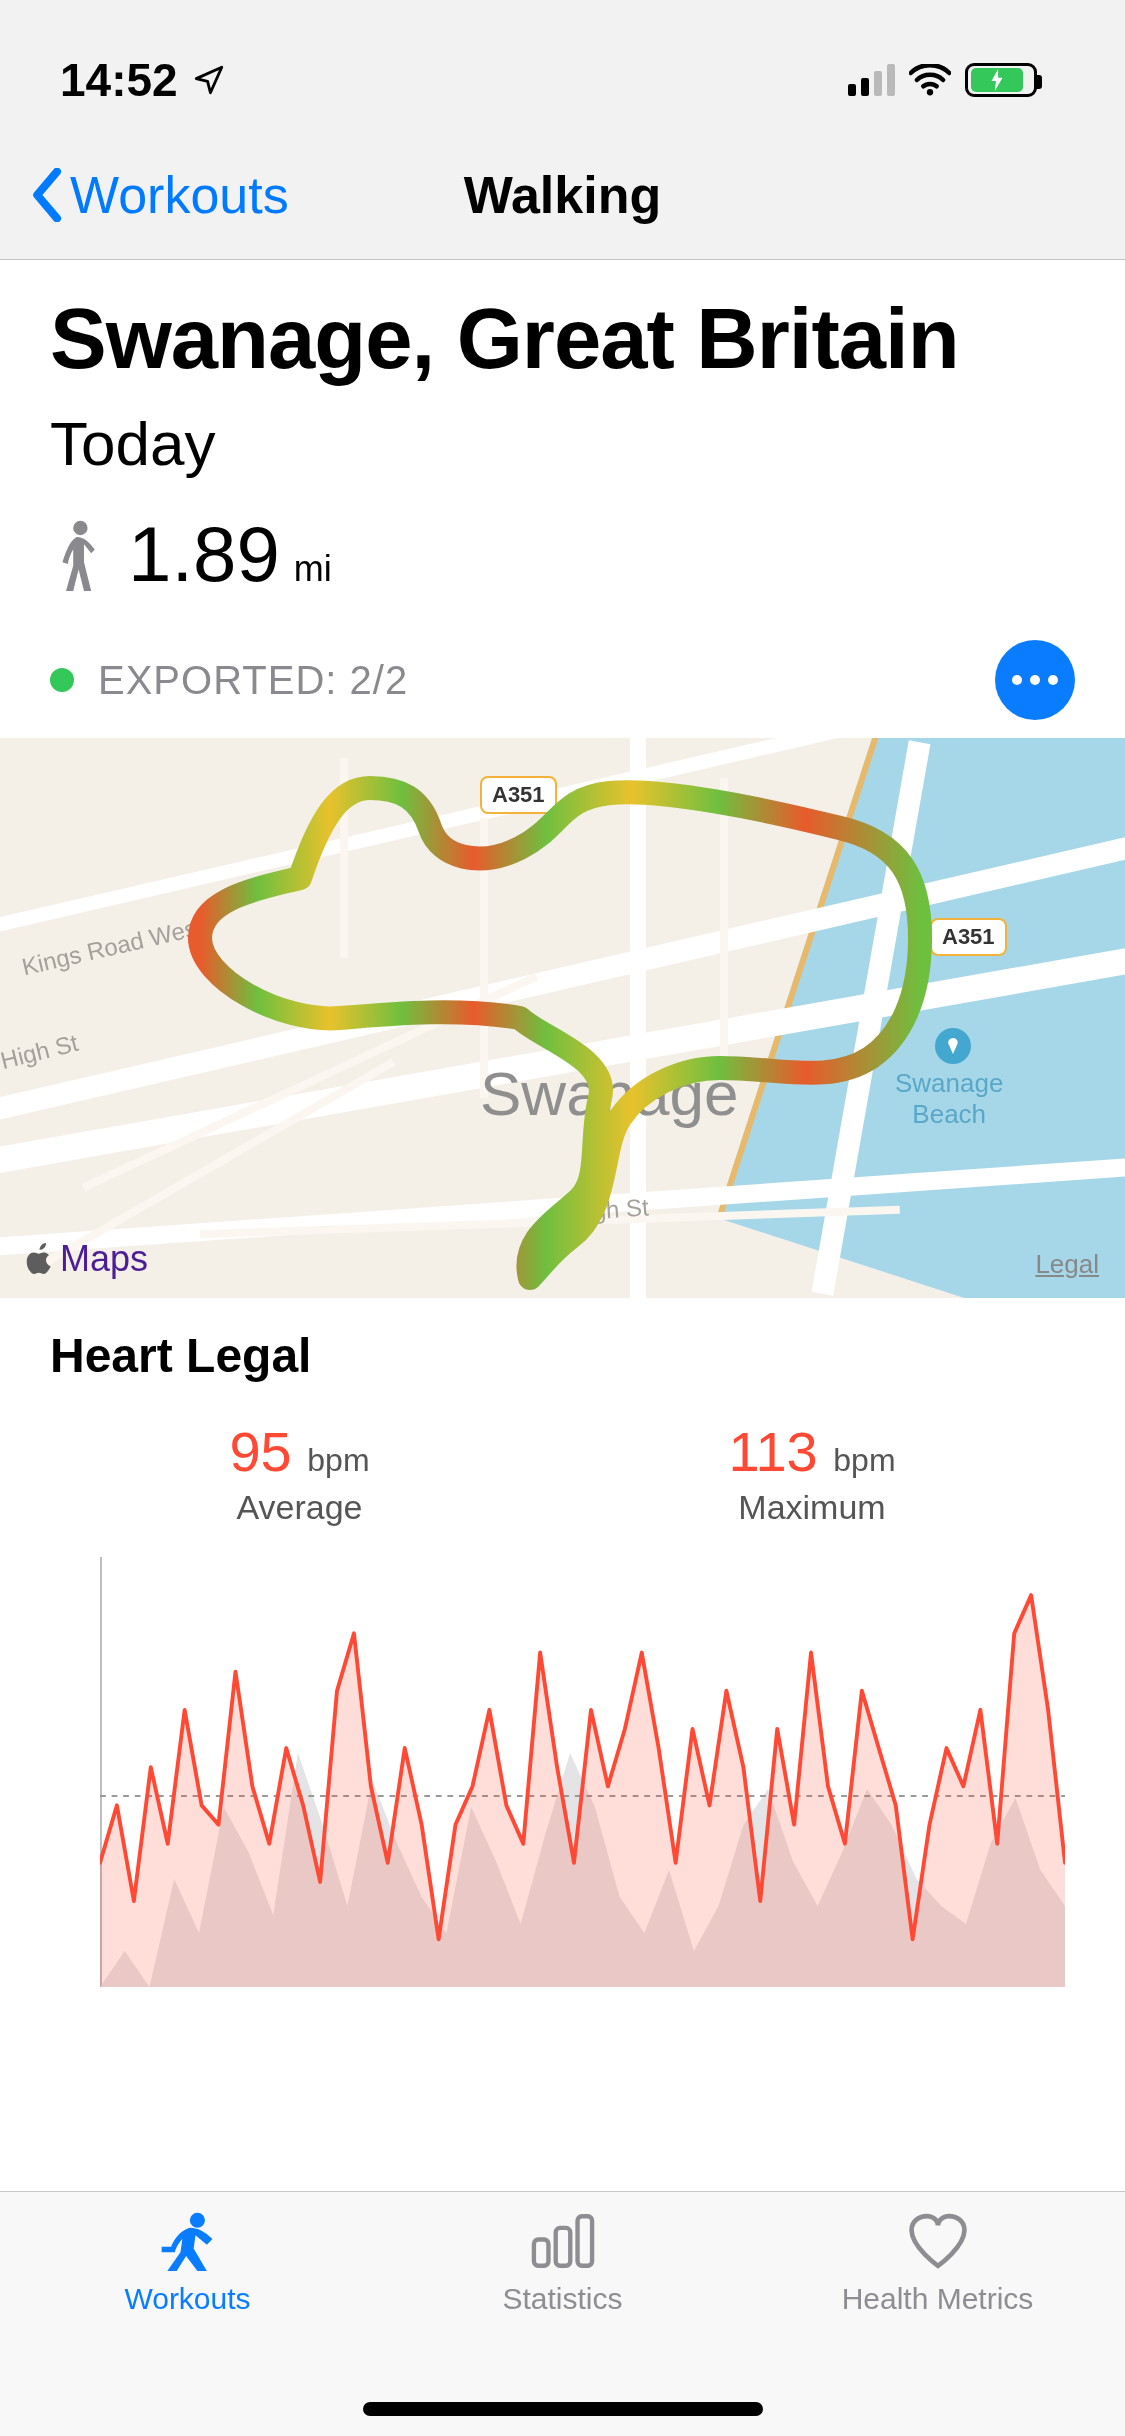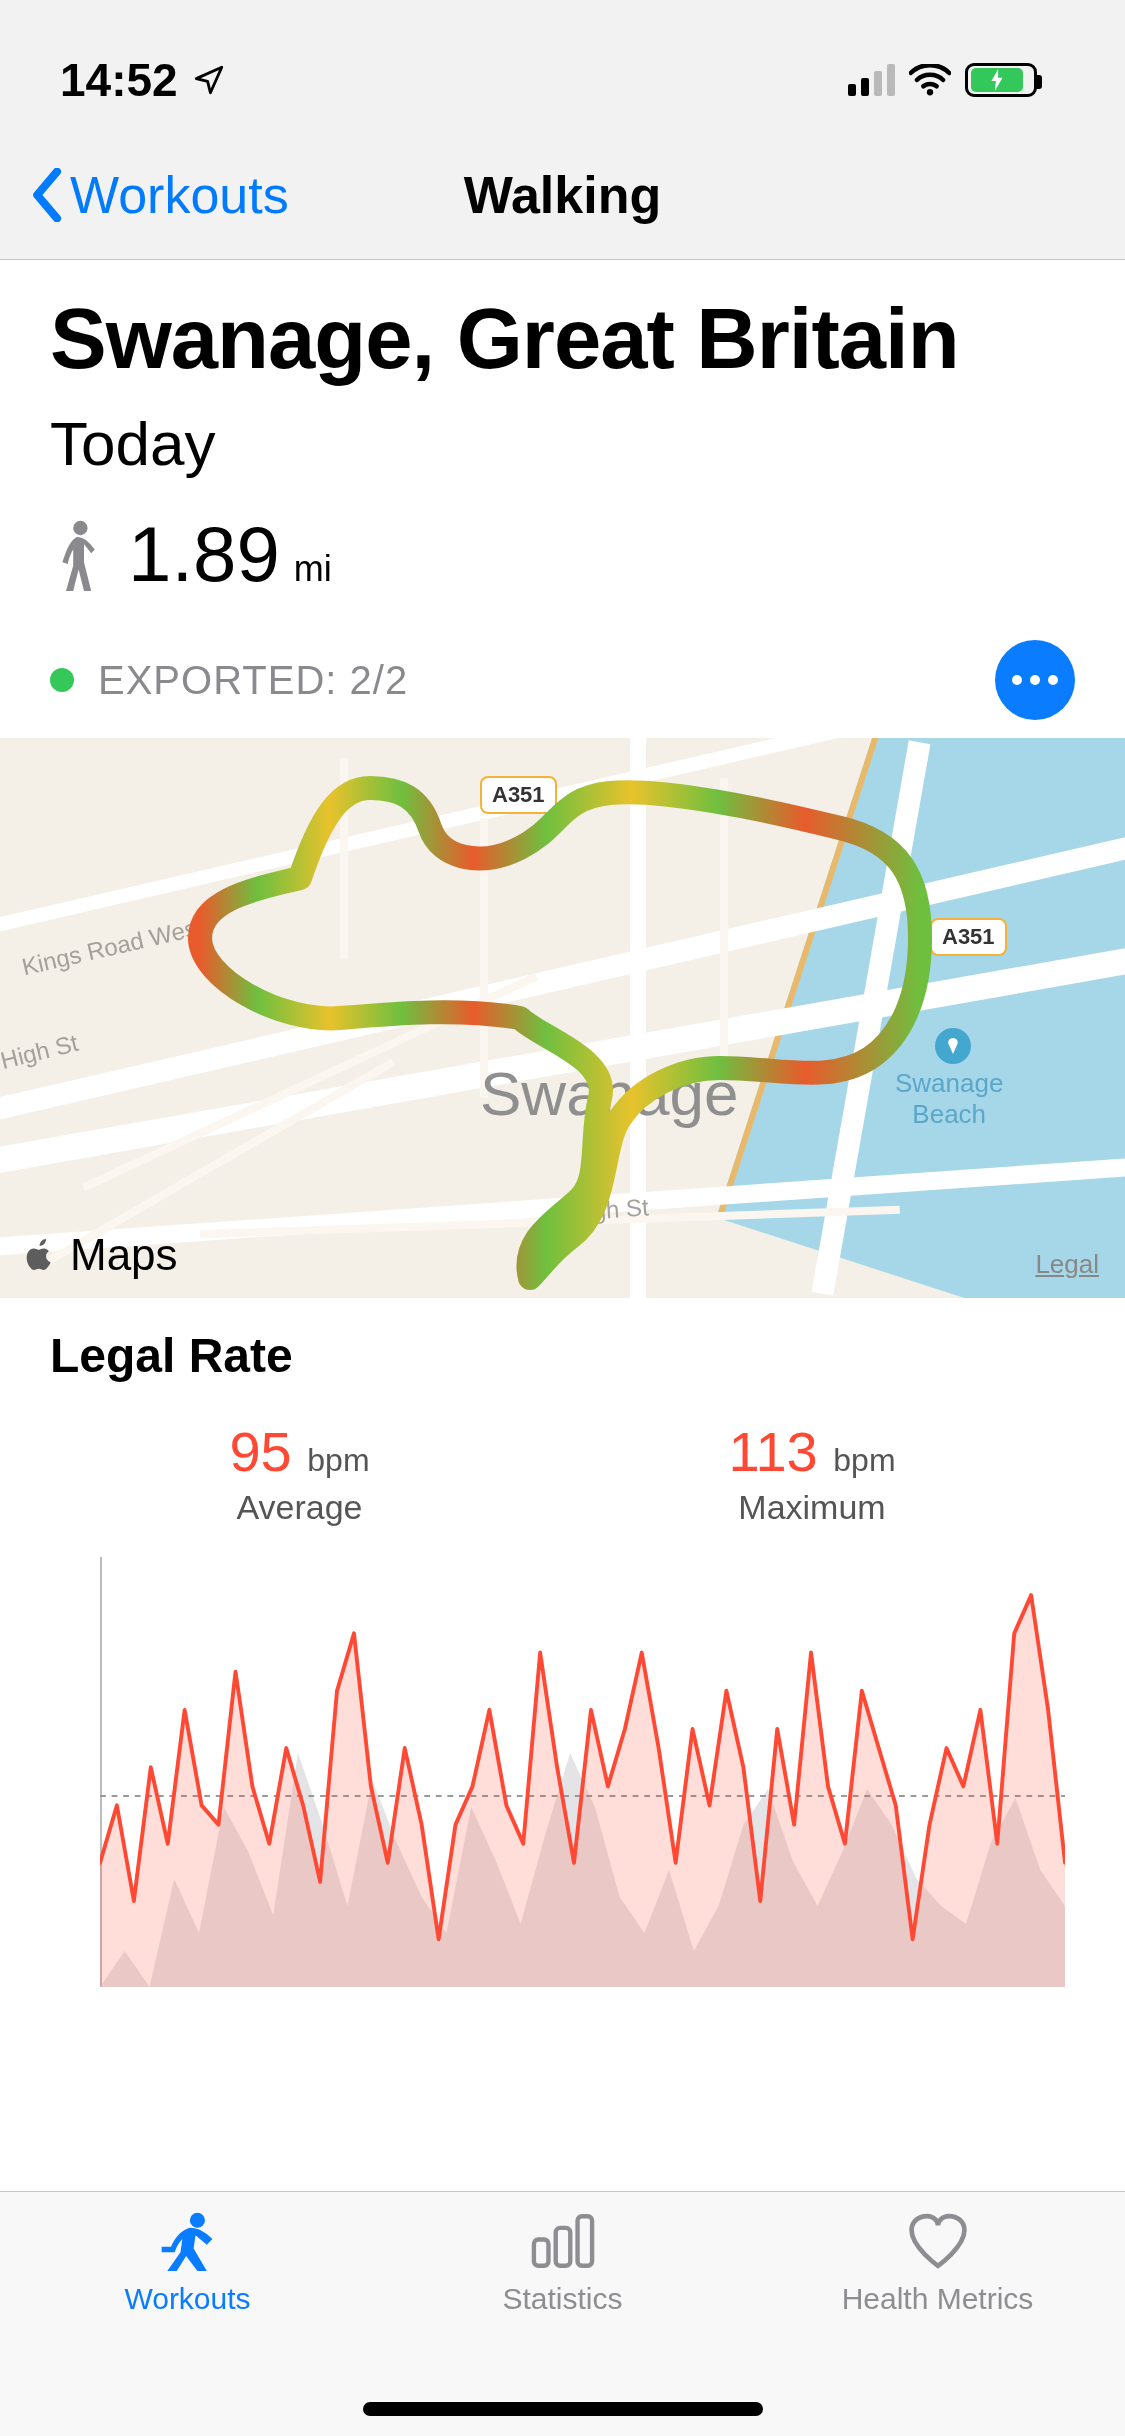--- a/index.html
+++ b/index.html
@@ -165,22 +165,22 @@
     text-align:center; color:#5aa7c9; font-size:26px; font-weight:500;}
   .beach-pin{
     position:absolute; left:935px; top:290px;
     width:36px; height:36px; border-radius:50%;
     background:#44a7cf; display:flex; align-items:center; justify-content:center;
     color:#fff; font-size:22px;
   }
 
   .maps-attr{
     position:absolute; left:26px; bottom:18px;
-    color:#000000; font-size:44px; font-weight:500;
-    display:flex; align-items:center; gap:16px;
+    color:#4c1d95; font-size:36px; font-weight:500;
+    display:flex; align-items:center; gap:6px;
   }
   .legal{
     position:absolute; right:26px; bottom:18px;
     color:#888; font-size:26px; text-decoration:underline;
   }
 
   .route{
     position:absolute; left:0; top:0; width:100%; height:100%;
     pointer-events:none;
   }
@@ -373,21 +373,21 @@
     <div class="maps-attr">
       <svg width="28" height="32" viewBox="0 0 20 24">
         <path fill="#5d5d5d" d="M14.5 0c.1 1.3-.4 2.6-1.2 3.5-.9 1-2.3 1.7-3.6 1.6-.1-1.3.5-2.6 1.3-3.5C11.9.6 13.3 0 14.5 0zM18 17.6c-.5 1.1-1 2.1-1.8 3.1-1 1.3-2.1 2.6-3.6 2.6-1.4 0-1.8-.9-3.4-.9-1.7 0-2.1.9-3.5.9-1.5 0-2.6-1.4-3.6-2.7C.1 17.9-.8 13.1 1 9.9c.9-1.6 2.5-2.6 4.3-2.7 1.4 0 2.7.9 3.5.9.8 0 2.4-1.1 4-1 .7 0 2.6.3 3.9 2.1-3.4 2-2.8 6.6 1.3 8.4z"></path>
       </svg>
       <span>Maps</span>
     </div>
     <div class="legal">Legal</div>
   </div>
 
   <div class="hr-section">
-    <div class="hr-title">Legal Rate</div>
+    <div class="hr-title">Heart Legal</div>
     <div class="hr-stats">
       <div class="hr-stat">
         <div class="hr-val">
           <span>95</span>
           <span class="unit">bpm</span>
         </div>
         <div class="hr-sub">Average</div>
       </div>
       <div class="hr-stat">
         <div class="hr-val">

